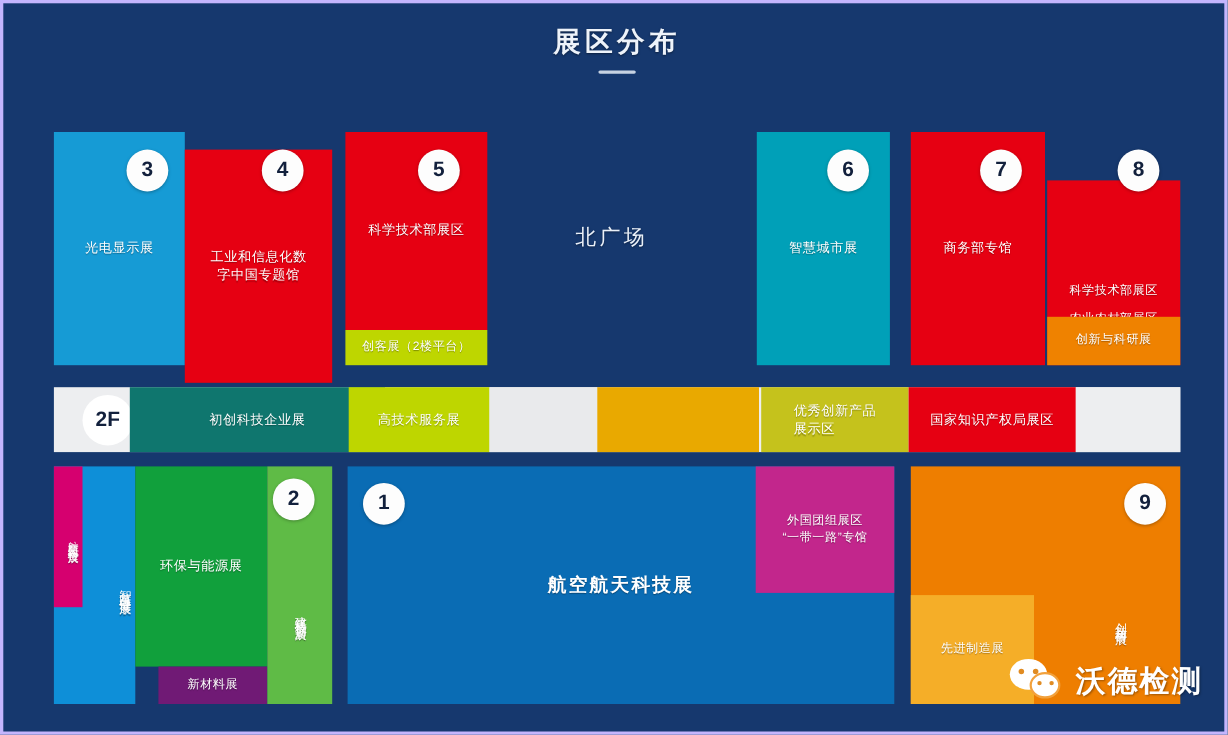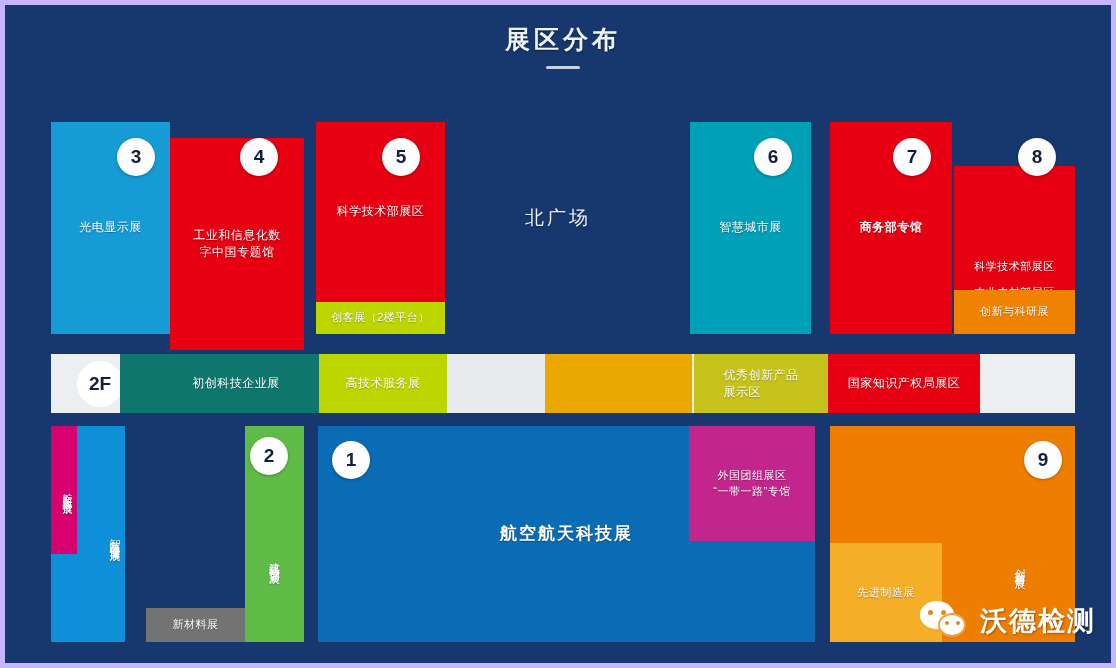--- a/index.html
+++ b/index.html
@@ -5,21 +5,21 @@
   * { box-sizing: border-box; margin: 0; padding: 0; }
   html, body {
     width: 1116px; height: 668px;
     font-family: "Liberation Sans", "DejaVu Sans", sans-serif;
     overflow: hidden;
   }
   #root {
     position: relative;
     width: 1116px; height: 668px;
     background: #16386e;
-    border: 5px solid #c4b5fd;
+    border: 3px solid #c4b5fd;
   }
 
   
   .title-wrap { position: absolute; left: 0; top: 18px; width: 1116px; text-align: center; }
   .title {
     color: #eef3fa; font-size: 25px; letter-spacing: 4px; font-weight: 600;
     text-shadow: 0 1px 2px rgba(0,0,0,.45);
   }
   .title-rule { margin: 10px auto 0; width: 34px; height: 3px; background: #c6d2e2; border-radius: 2px; }
 
@@ -121,21 +121,21 @@
 
   <div class="plaza" style="left:520px; top:200px;">北广场</div>
 
   <div class="blk" style="left:685px; top:117px; width:121px; height:212px; background:#00a0b8;">
     <span class="lbl">智慧城市展</span>
   </div>
   <div class="badge" style="left:749px; top:133px;">
     <span>6</span>
   </div>
 
-  <div class="blk" style="left:825px; top:117px; width:122px; height:212px; background:#e60012;font-weight:bold;">
+  <div class="blk" style="left:825px; top:117px; width:122px; height:212px; background:#e60012;">
     <span class="lbl">商务部专馆</span>
   </div>
   <div class="badge" style="left:888px; top:133px;">
     <span>7</span>
   </div>
 
   <div class="blk" style="left:949px; top:117px; width:121px; height:168px; background:#e60012; align-items:flex-end; padding-bottom:6px;margin-top:44px;">
     <span class="lbl sm" style="line-height:1.2;">科学技术部展区
 
 农业农村部展区
@@ -178,22 +178,25 @@
   </div>
 
   <div class="blk vert" style="left:46px; top:421px; width:74px; height:216px; background:#0e8fd8; align-items:flex-start; padding-top:6px;">
     <span class="lbl sm" style="margin-left:26px;">智慧医疗健康展</span>
   </div>
 
   <div class="blk vert" style="left:46px; top:421px; width:26px; height:128px; background:#d6006f; align-items:flex-start; padding-top:4px;">
     <span class="lbl sm" style="font-size:10px;">航空航天科技展</span>
   </div>
 
-
-  <div class="blk" style="left:141px; top:603px; width:99px; height:34px; background:#737373;">
+  <div class="blk" style="left:120px; top:421px; width:120px; height:182px; background:#11a03c;">
+    <span class="lbl">环保与能源展</span>
+  </div>
+
+  <div class="blk" style="left:141px; top:603px; width:99px; height:34px; background:#701a75;">
     <span class="lbl sm">新材料展</span>
   </div>
 
   <div class="blk vert" style="left:240px; top:421px; width:59px; height:216px; background:#5fbb46; align-items:center; padding-top:52px;">
     <span class="lbl sm">建筑科技创新展</span>
   </div>
   <div class="badge" style="left:245px; top:432px;">
     <span>2</span>
   </div>
 

